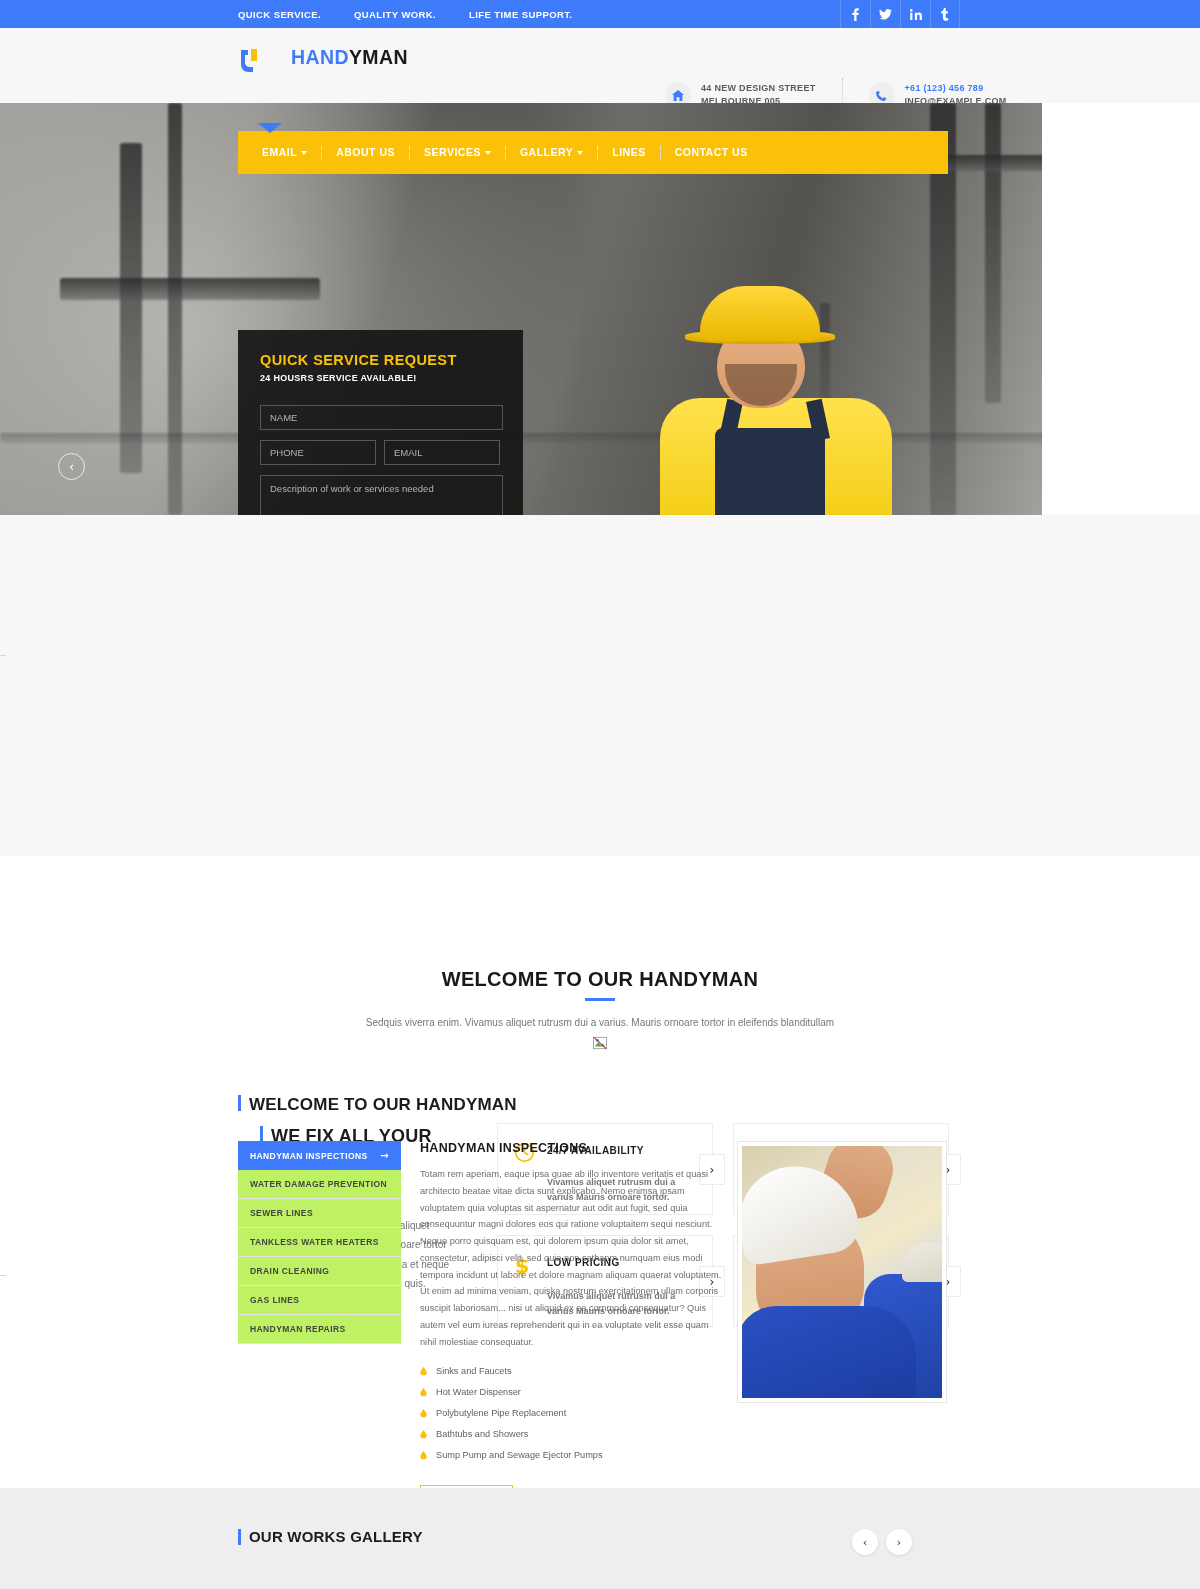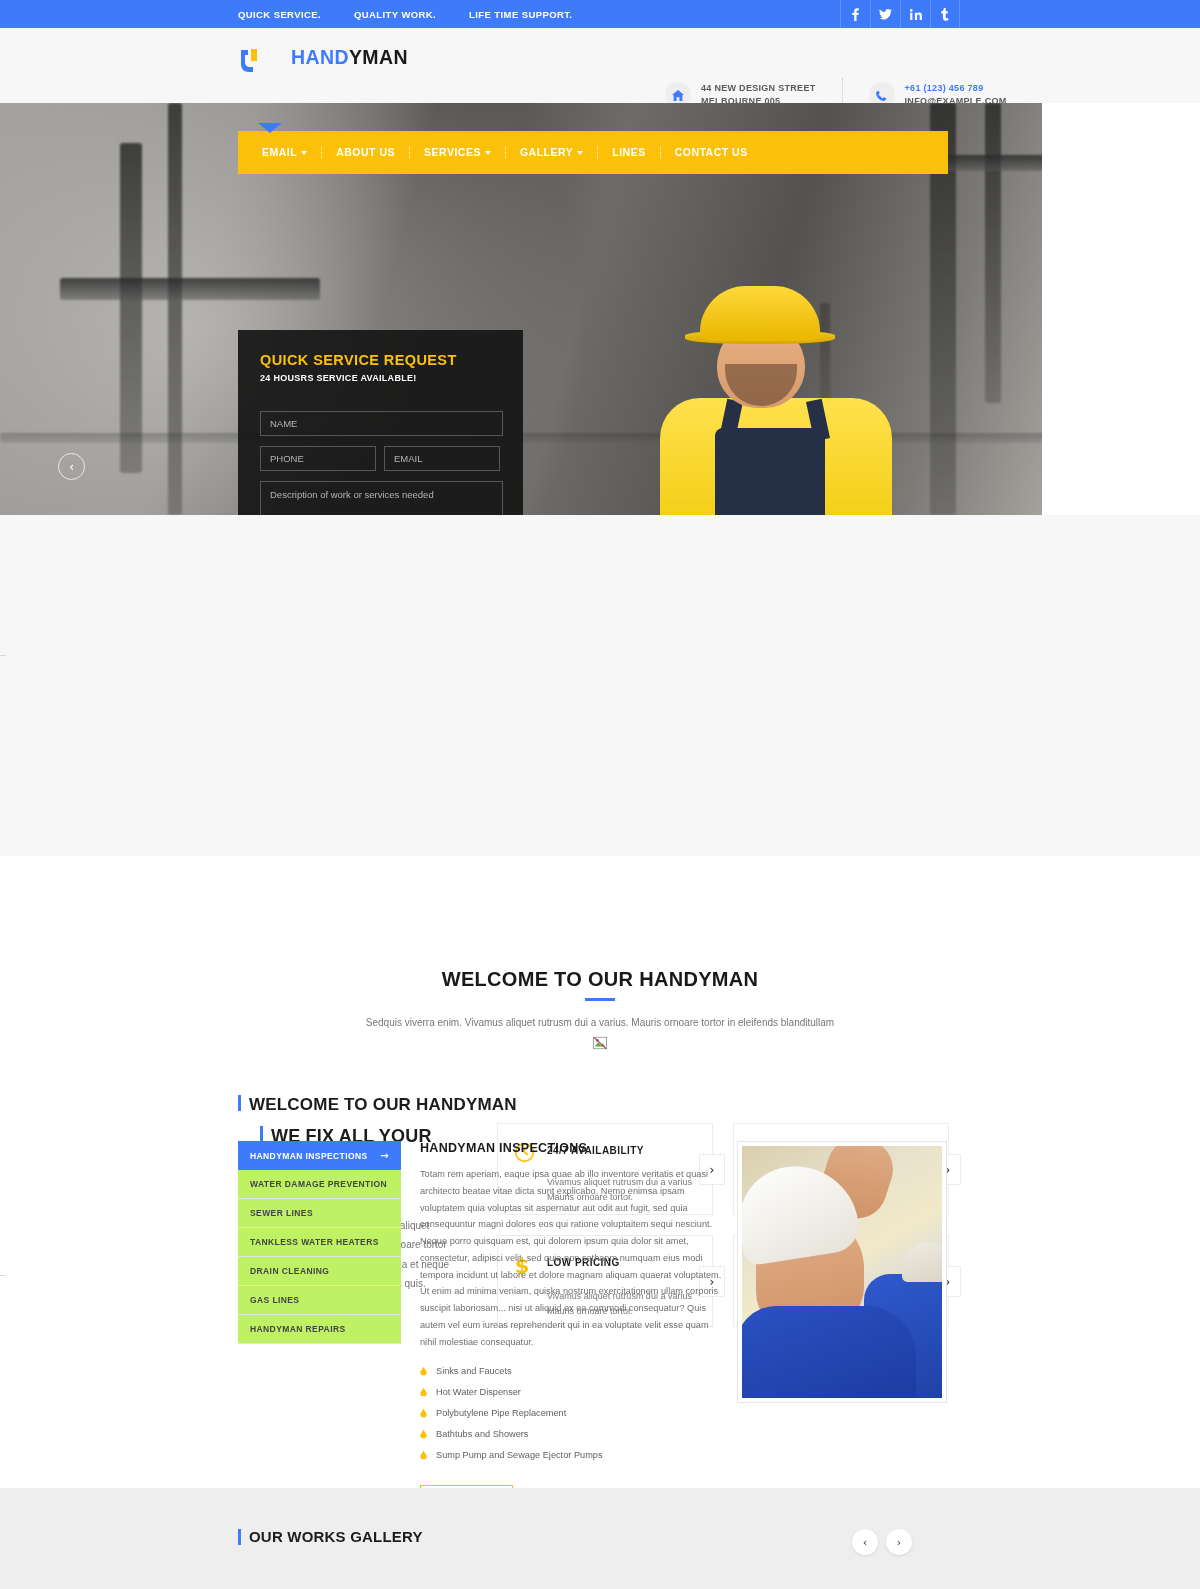--- a/index.html
+++ b/index.html
@@ -238,21 +238,21 @@
     font-size: 14.5px;
     font-weight: bold;
     letter-spacing: 0.4px;
   }
   .qform .sub {
     color: #fff;
     font-size: 9px;
     font-weight: bold;
     letter-spacing: 0.3px;
     margin-top: 5px;
-    margin-bottom: 28px;
+    margin-bottom: 22px;
   }
   .qform input, .qform textarea {
     background: transparent;
     border: 1px solid #575757;
     color: #bdbdbd;
     font-size: 9.5px;
     font-family: "Liberation Sans", sans-serif;
     padding: 7px 9px;
     outline: none;
   }
@@ -330,20 +330,21 @@
     color: #1c1c1c;
     letter-spacing: 0.45px;
     padding-top: 3px;
   }
   .card p {
     margin-left: 33px;
     margin-top: 8px;
     font-size: 9px;
     color: #777;
     line-height: 1.72;
+    font-weight: bold;
   }
   .card-next {
     position: absolute;
     right: -13px; top: 30px;
     width: 26px; height: 31px;
     background: #fff;
     border: 1px solid #ececec;
     display: flex; align-items:center; justify-content:center;
     color: #222;
     font-size: 12px;

